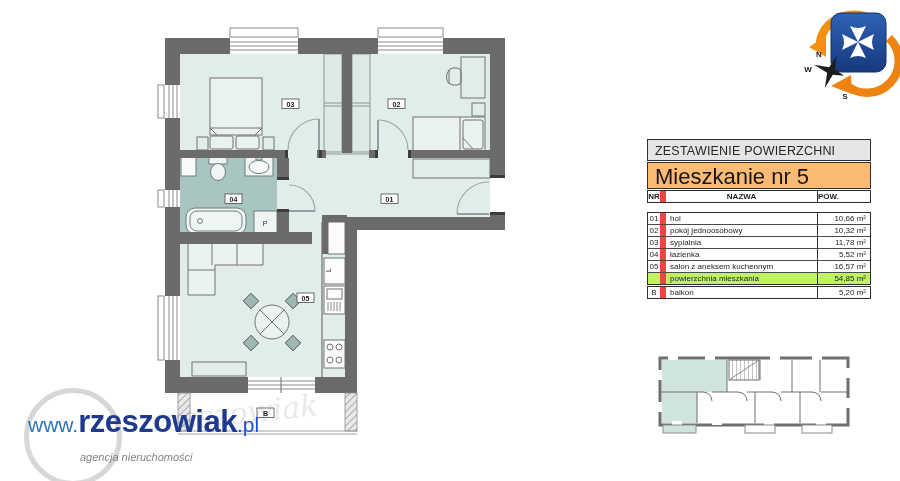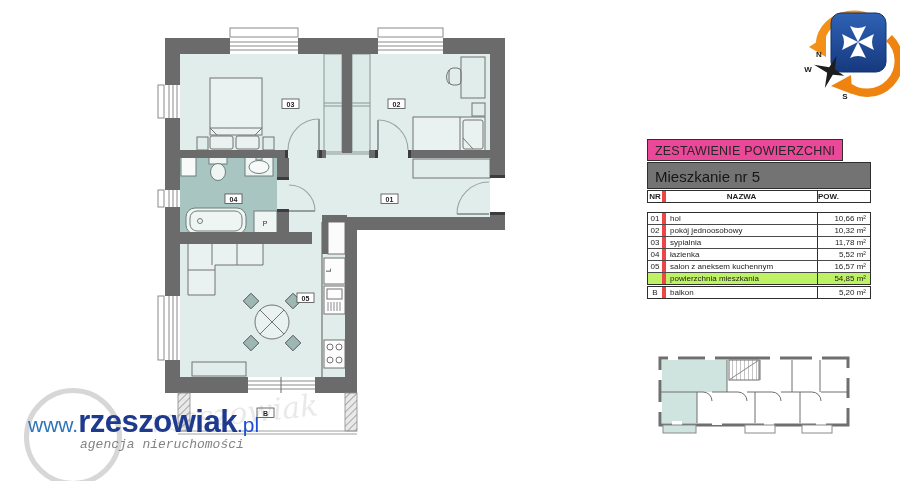--- a/index.html
+++ b/index.html
@@ -2,36 +2,36 @@
 <html><head>
 <meta charset="utf-8">
 <style>
   html,body{margin:0;padding:0;background:#fff;}
   .stage{position:relative;width:900px;height:481px;background:#fff;overflow:hidden;
          font-family:"Liberation Sans",sans-serif;}
   .stage svg text{font-family:"Liberation Sans",sans-serif;}
 
   
   .tbl{position:absolute;left:647px;top:139px;width:224px;color:#1d1d1d;}
-  .t-title{position:absolute;top:0;left:0;width:196px;height:22px;line-height:22px;
-           box-sizing:border-box;border:1px solid #2e2e2e;background:#ec4899;
+  .t-title{position:absolute;top:0;left:0;width:224px;height:22px;line-height:22px;
+           box-sizing:border-box;border:1px solid #2e2e2e;background:#e5e5e5;
            padding-left:7px;font-size:12.5px;letter-spacing:.2px;color:#262626;}
   .t-apt{position:absolute;top:23px;left:0;width:224px;height:27px;line-height:27px;
-         box-sizing:border-box;border:1px solid #2e2e2e;background:#737373;
-         padding-left:7px;font-size:15px;color:#161616;}
+         box-sizing:border-box;border:1px solid #2e2e2e;background:#fdba74;
+         padding-left:7px;font-size:22px;color:#161616;}
   .t-cols{position:absolute;top:51px;left:0;width:224px;height:13px;display:flex;
           box-sizing:border-box;border:1px solid #2e2e2e;background:#fff;
           font-size:8px;font-weight:bold;line-height:11px;}
   .t-data{position:absolute;top:73px;left:0;width:224px;box-sizing:border-box;
           border:1px solid #2e2e2e;background:#fff;}
   .t-balc{position:absolute;top:147px;left:0;width:224px;box-sizing:border-box;
           border:1px solid #2e2e2e;background:#fff;}
   .t-row{display:flex;height:11px;line-height:11px;font-size:8px;}
   .t-row + .t-row{border-top:1px solid #4a4a4a;}
-  .c-nr{width:18px;text-align:center;border-right:4px solid #ef4444;box-sizing:border-box;}
+  .c-nr{width:18px;text-align:center;border-right:6px solid #ef4444;box-sizing:border-box;}
   .c-name{flex:1;text-align:left;padding-left:4px;border-right:1px solid #2e2e2e;box-sizing:border-box;
           white-space:nowrap;overflow:hidden;}
   .c-area{width:52px;text-align:right;padding-right:4px;box-sizing:border-box;}
   .t-cols .c-name{text-align:center;padding-left:0;}
   .t-cols .c-area{text-align:left;padding-right:0;}
   .t-total{background:#bef264;}
 
   
   .segment-caption{position:absolute;left:700px;top:445px;width:153px;text-align:right;
                    font-size:13px;letter-spacing:1.2px;color:#2d2d2d;}
@@ -40,22 +40,22 @@
   .wm-ring{position:absolute;left:24px;top:388px;width:88px;height:88px;border-radius:50%;
            border:5px solid rgba(130,130,130,.32);}
   .wm-ghost{position:absolute;left:150px;top:396px;font-family:"DejaVu Serif",serif;
             font-style:italic;font-size:30px;color:rgba(120,120,120,.16);
             transform:rotate(-6deg);white-space:nowrap;}
   .wm{position:absolute;left:14px;top:404px;}
   .wm-line1{display:flex;align-items:baseline;margin-left:14px;white-space:nowrap;}
   .wm-www{font-size:21px;color:#2e74b8;}
   .wm-domain{font-size:31px;font-weight:bold;color:#1e3a8f;letter-spacing:-.5px;}
   .wm-tld{font-size:21px;color:#1d4ed8;}
-  .wm-script{position:absolute;left:66px;top:33px;font-family:Liberation Mono, monospace;
-             font-style:italic;font-size:13px;color:rgba(100,100,100,.8);white-space:nowrap;}
+  .wm-script{position:absolute;left:66px;top:47px;font-family:Liberation Sans, sans-serif;
+             font-style:italic;font-size:11px;color:rgba(100,100,100,.8);white-space:nowrap;}
   .wm-tagline{margin-top:-1px;font-size:15.5px;color:#f5831f;letter-spacing:.3px;white-space:nowrap;}
 </style>
 </head>
 <body>
 
 <div class="stage">
 
   <svg width="900" height="481" viewBox="0 0 900 481">
     <defs>
       <pattern id="hatch" width="5" height="5" patternUnits="userSpaceOnUse" patternTransform="rotate(45)">

